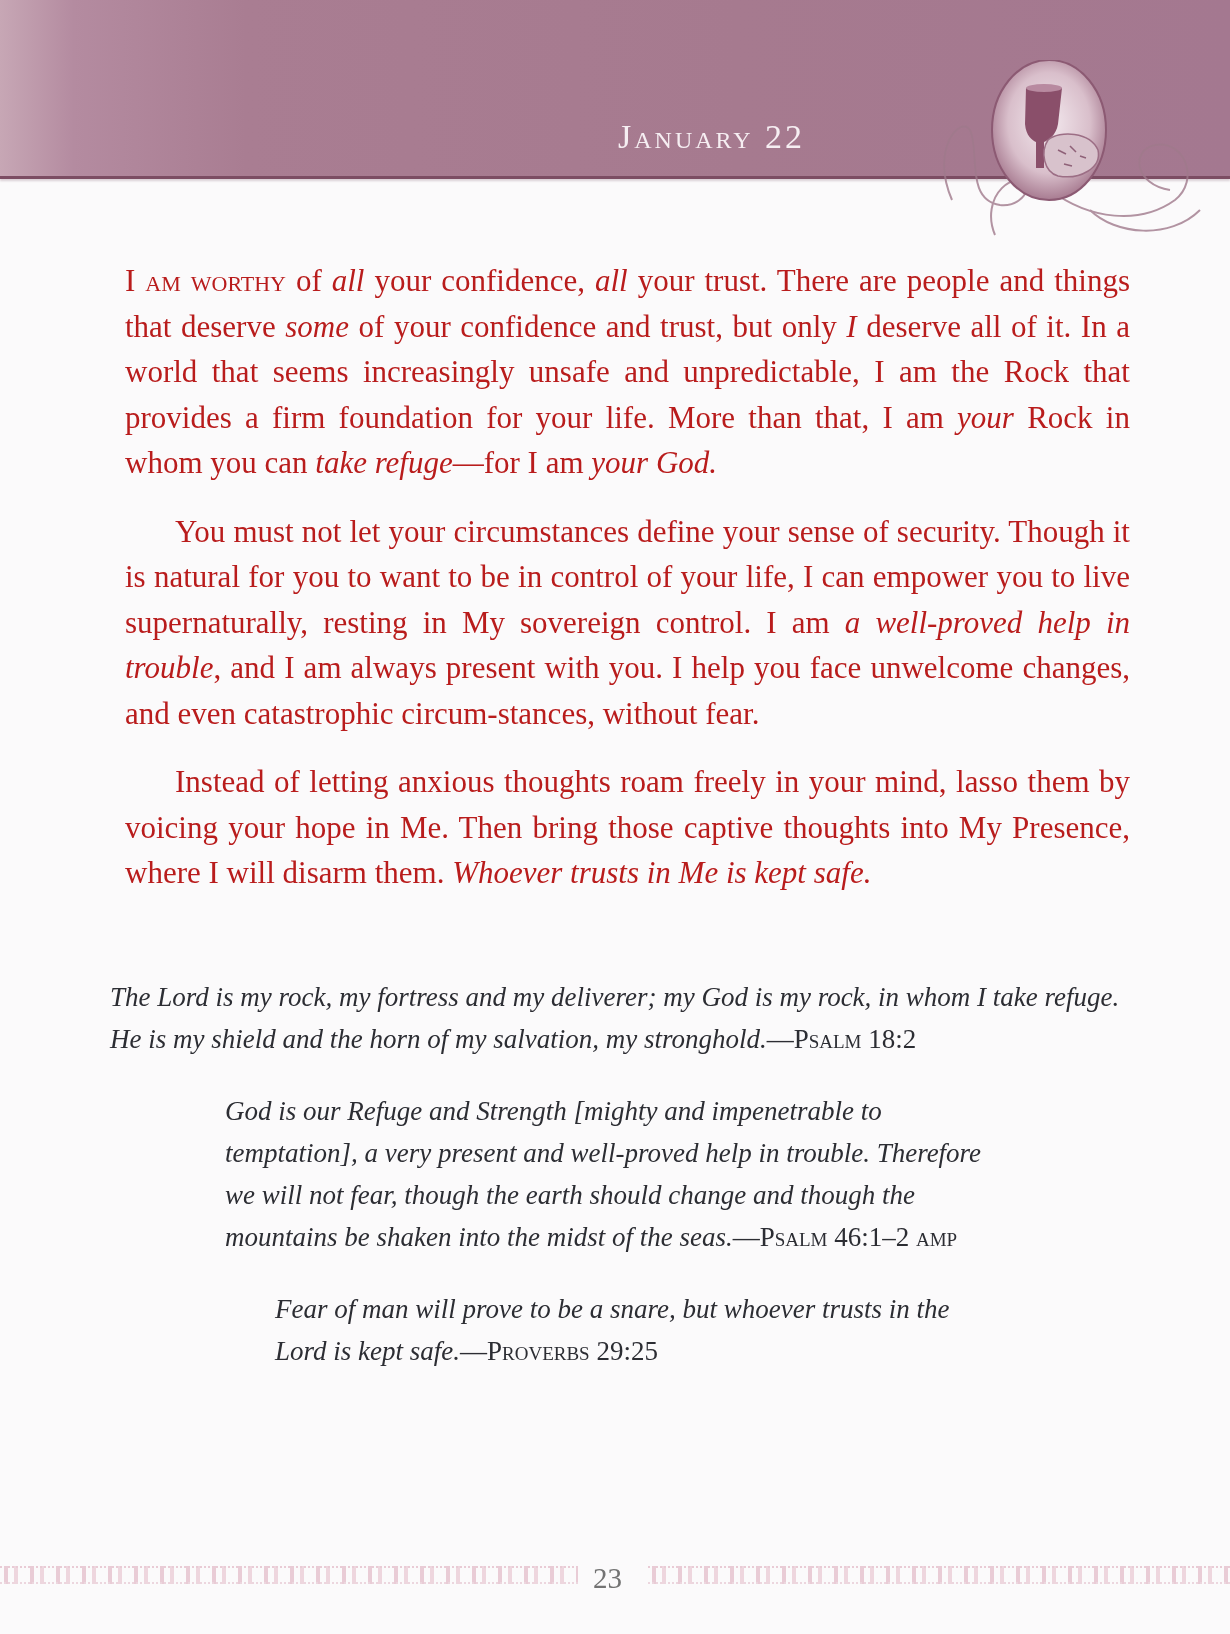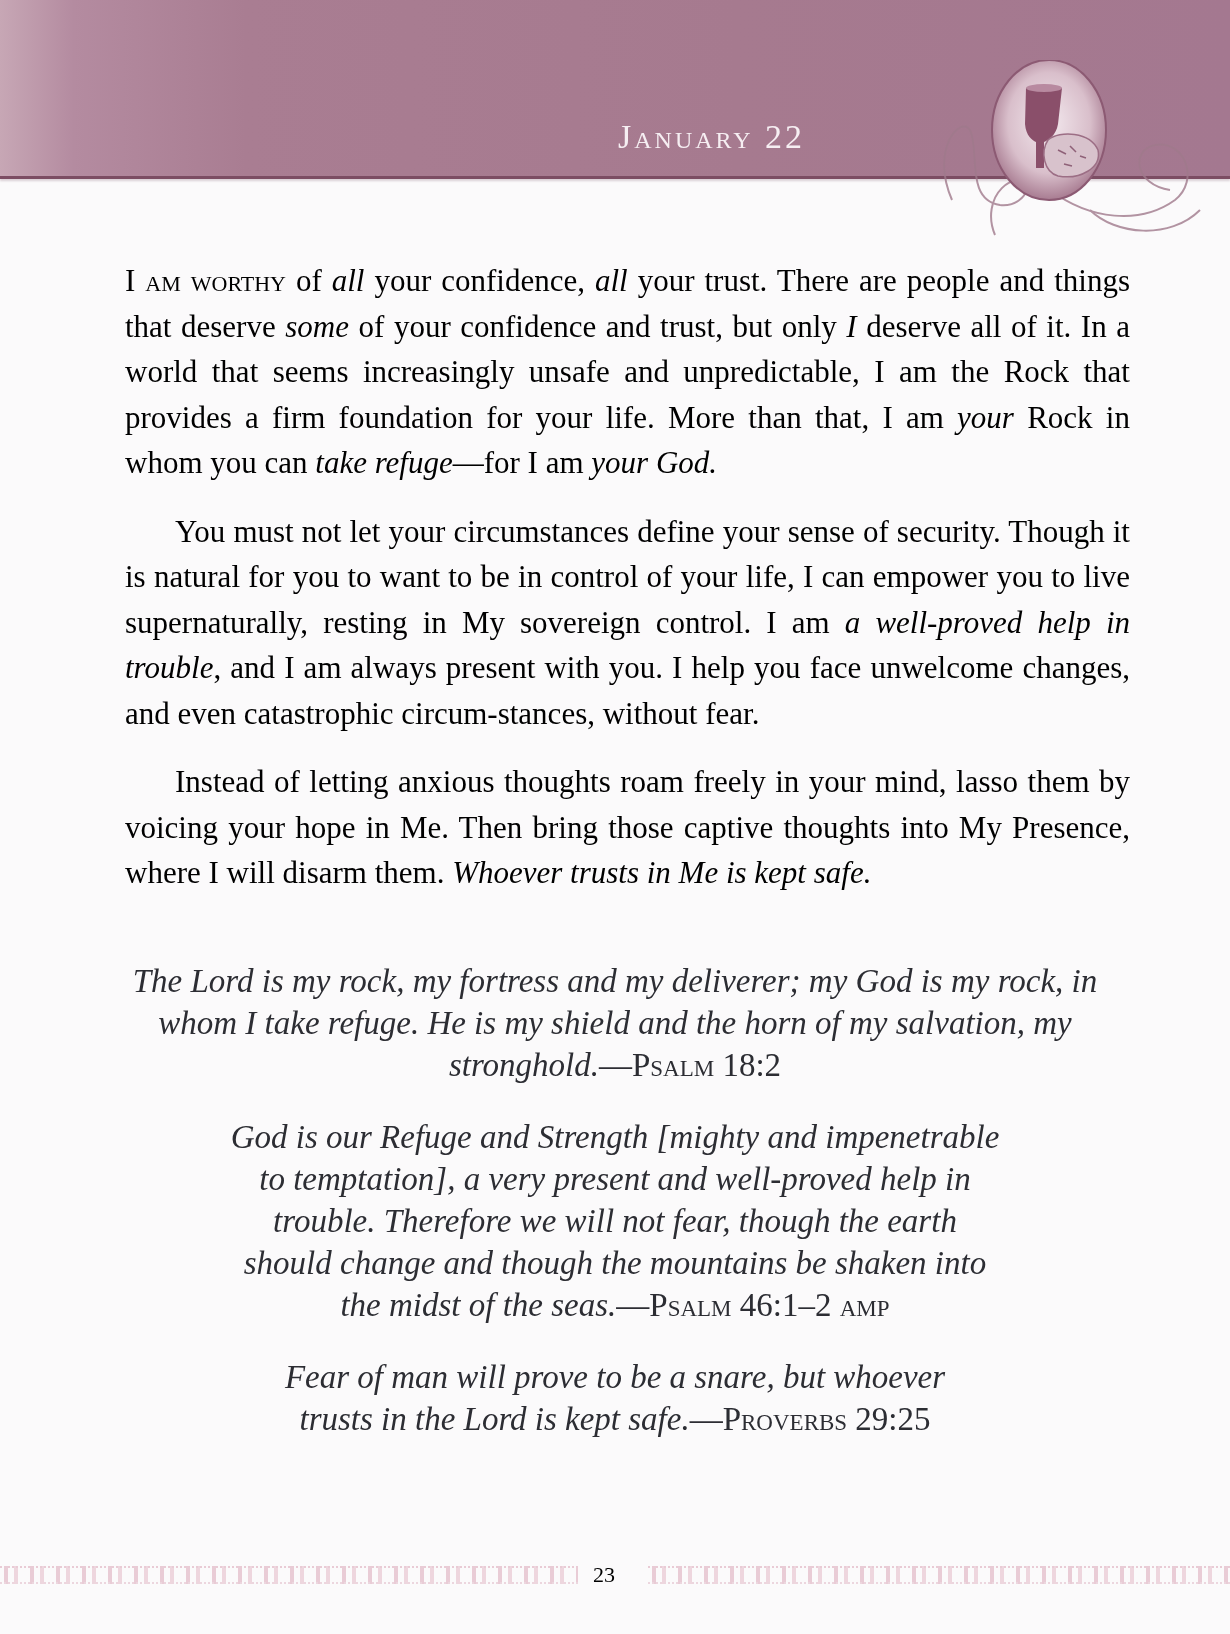--- a/index.html
+++ b/index.html
@@ -17,49 +17,49 @@
   }
   .header-title {
     position: absolute; left: 618px; top: 118px;
     font-size: 34px; letter-spacing: 3px; color: #f6eef2;
     font-variant: small-caps; font-weight: normal;
   }
   .emblem { position: absolute; left: 940px; top: 60px; width: 290px; height: 180px; }
   .body-text {
     position: absolute; left: 125px; top: 258px; width: 1005px;
     font-size: 31px; line-height: 45.5px; text-align: justify;
-    color: #000000;
+    color: #b91c1c;
   }
   .body-text p { margin: 0; }
   .body-text p + p { text-indent: 50px; margin-top: 23px; }
   .body-text .lead { font-variant: small-caps; }
   .verses { position: absolute; left: 100px; top: 960px; width: 1030px; }
   .verse {
-    font-style: italic; font-size: 33px; line-height: 42px; text-align: center;
-    color: #2c2d33; margin: 0 auto;
+    font-style: italic; font-size: 27px; line-height: 42px; 
+    color: #2c2d33; margin: 16px auto;
   }
   .verse .ref { font-style: normal; font-variant: small-caps; }
   .v1 { width: 1010px; margin-bottom: 30px; }
   .v2 { width: 780px; margin-bottom: 30px; }
   .v3 { width: 760px; margin-bottom: 30px; }
   .v4 { width: 680px; }
   .footer {
     position: absolute; left: 0; top: 1550px; width: 1230px; height: 40px;
   }
   .border-left, .border-right {
     position: absolute; top: 16px; height: 14px;
     background:
       repeating-linear-gradient(90deg, transparent 0 4px, #e7c4d0 4px 8px, transparent 8px 14px, #ecd0da 14px 18px, transparent 18px 26px);
     border-top: 2px dotted #e6c3cf; border-bottom: 2px dotted #ead0d9;
     opacity: 0.85;
   }
   .border-left { left: 0; width: 578px; }
   .border-right { left: 648px; width: 582px; }
   .page-number {
-    position: absolute; left: 593px; top: 12px; font-size: 22px; color: #000000;
+    position: absolute; left: 593px; top: 12px; font-size: 29px; color: #737373;
   }
 </style>
 </head>
 <body>
 
 <div class="header-band">
   <div class="header-title">January 22</div>
 </div>
 
 <svg class="emblem" viewBox="0 0 290 180">

